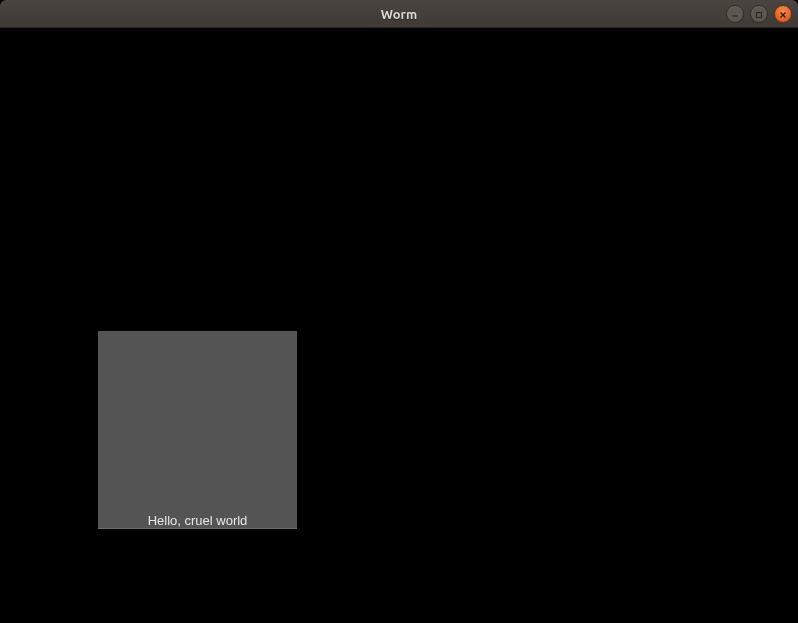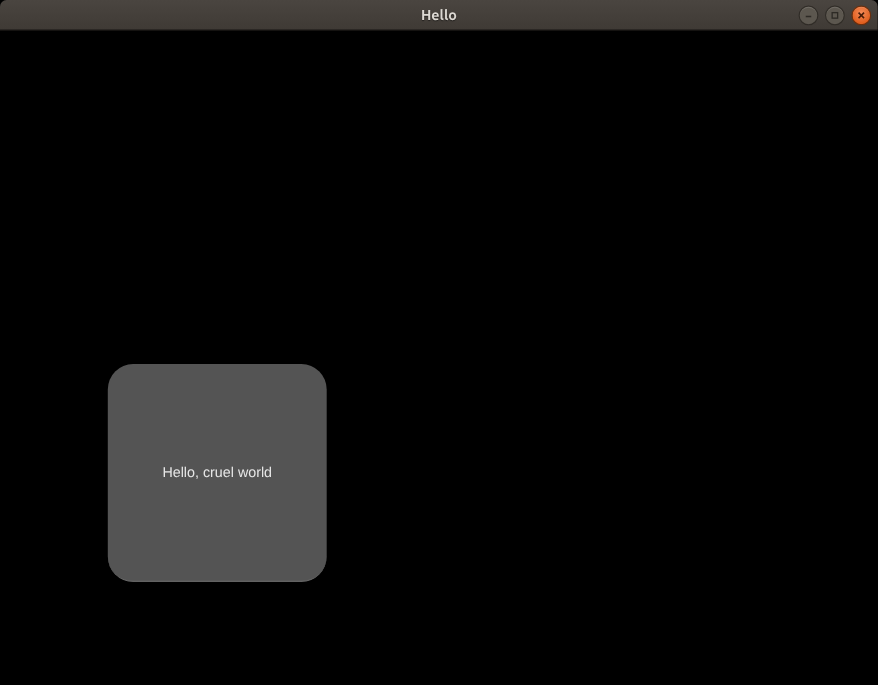--- a/index.html
+++ b/index.html
@@ -80,36 +80,35 @@
 
     .gray-box {
       position: absolute;
       left: 98px;
       top: 303px;
       width: 199px;
       height: 198px;
       background: #545454;
       border-bottom: 1px solid #6b6b6b;
       display: flex;
-      align-items: center;
+      align-items: flex-end;
       justify-content: center;
-      border-radius: 23px;
     }
 
     .box-text {
       color: #e6e6e6;
       font-size: 13px;
       font-family: Arial, sans-serif;
     }
   </style>
 </head>
 <body>
 
 <div class="titlebar">
-  <span class="titlebar-title">Hello</span>
+  <span class="titlebar-title">Worm</span>
   <div class="window-controls">
     <div class="window-btn">
       <span>
         <svg viewBox="0 0 10 10">
           <line x1="2.5" y1="6" x2="7.5" y2="6" stroke="#2d2a25" stroke-width="1.4"></line>
         </svg>
       </span>
     </div>
     <div class="window-btn">
       <span>

